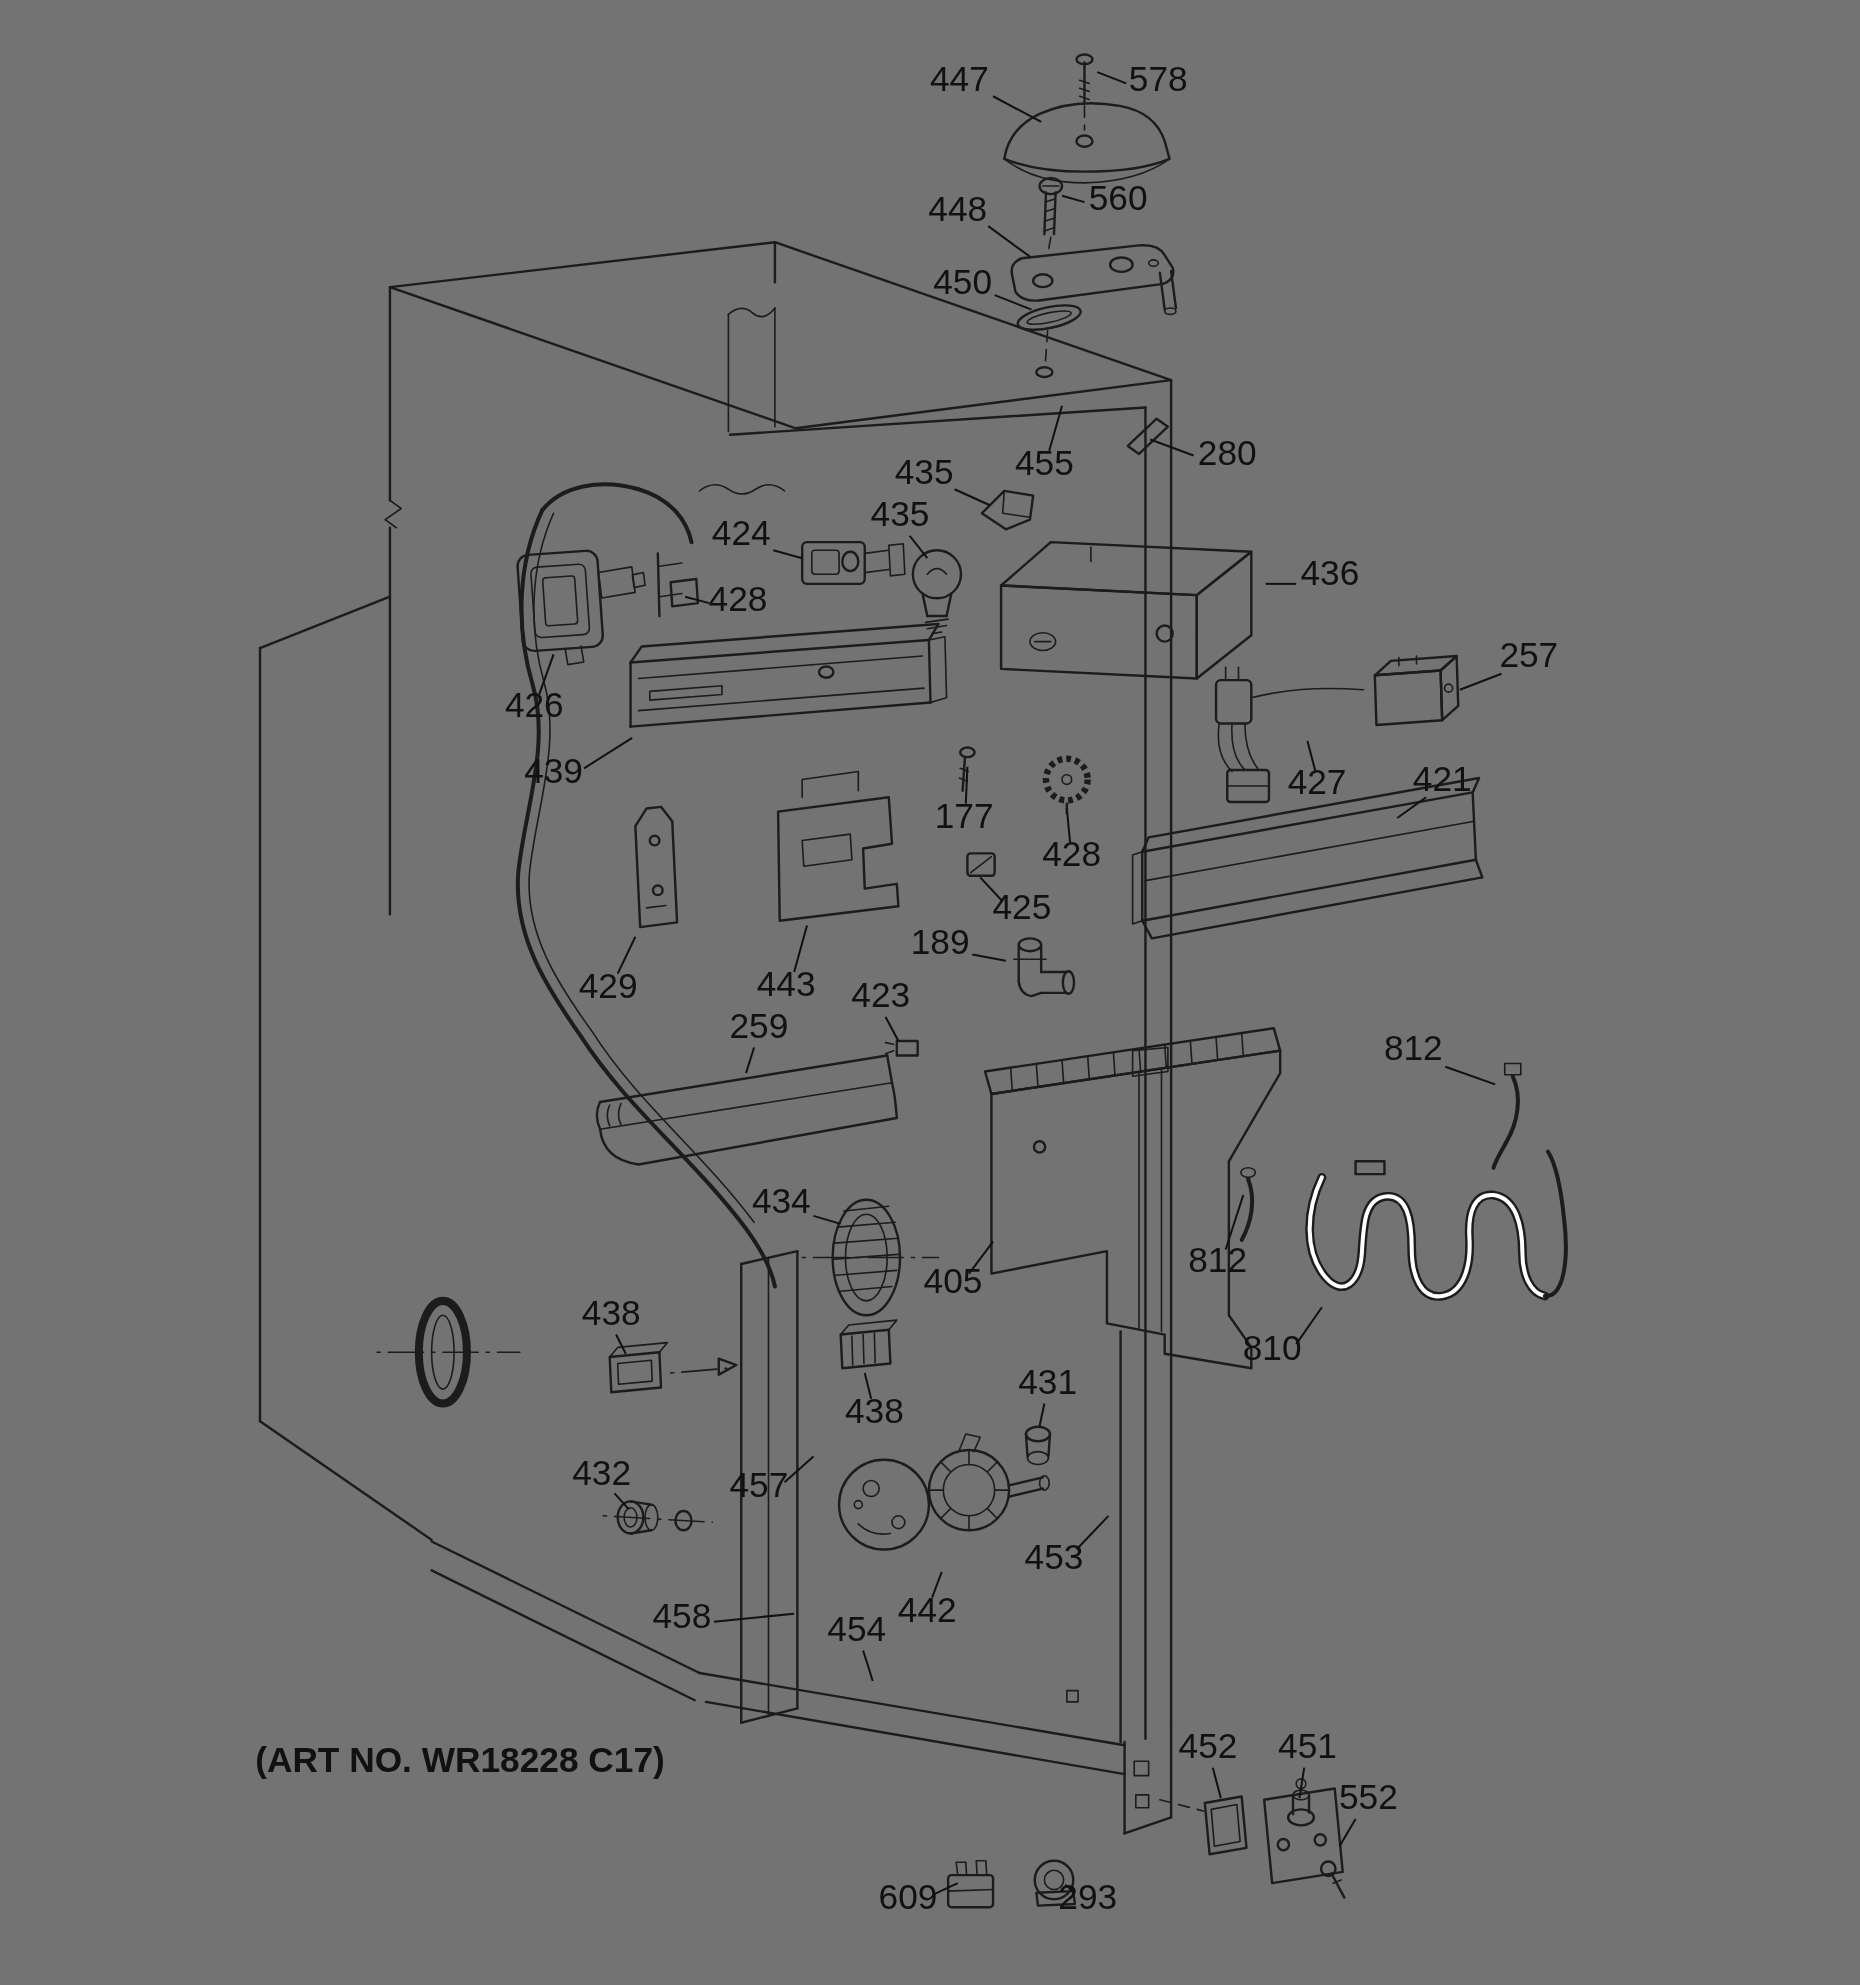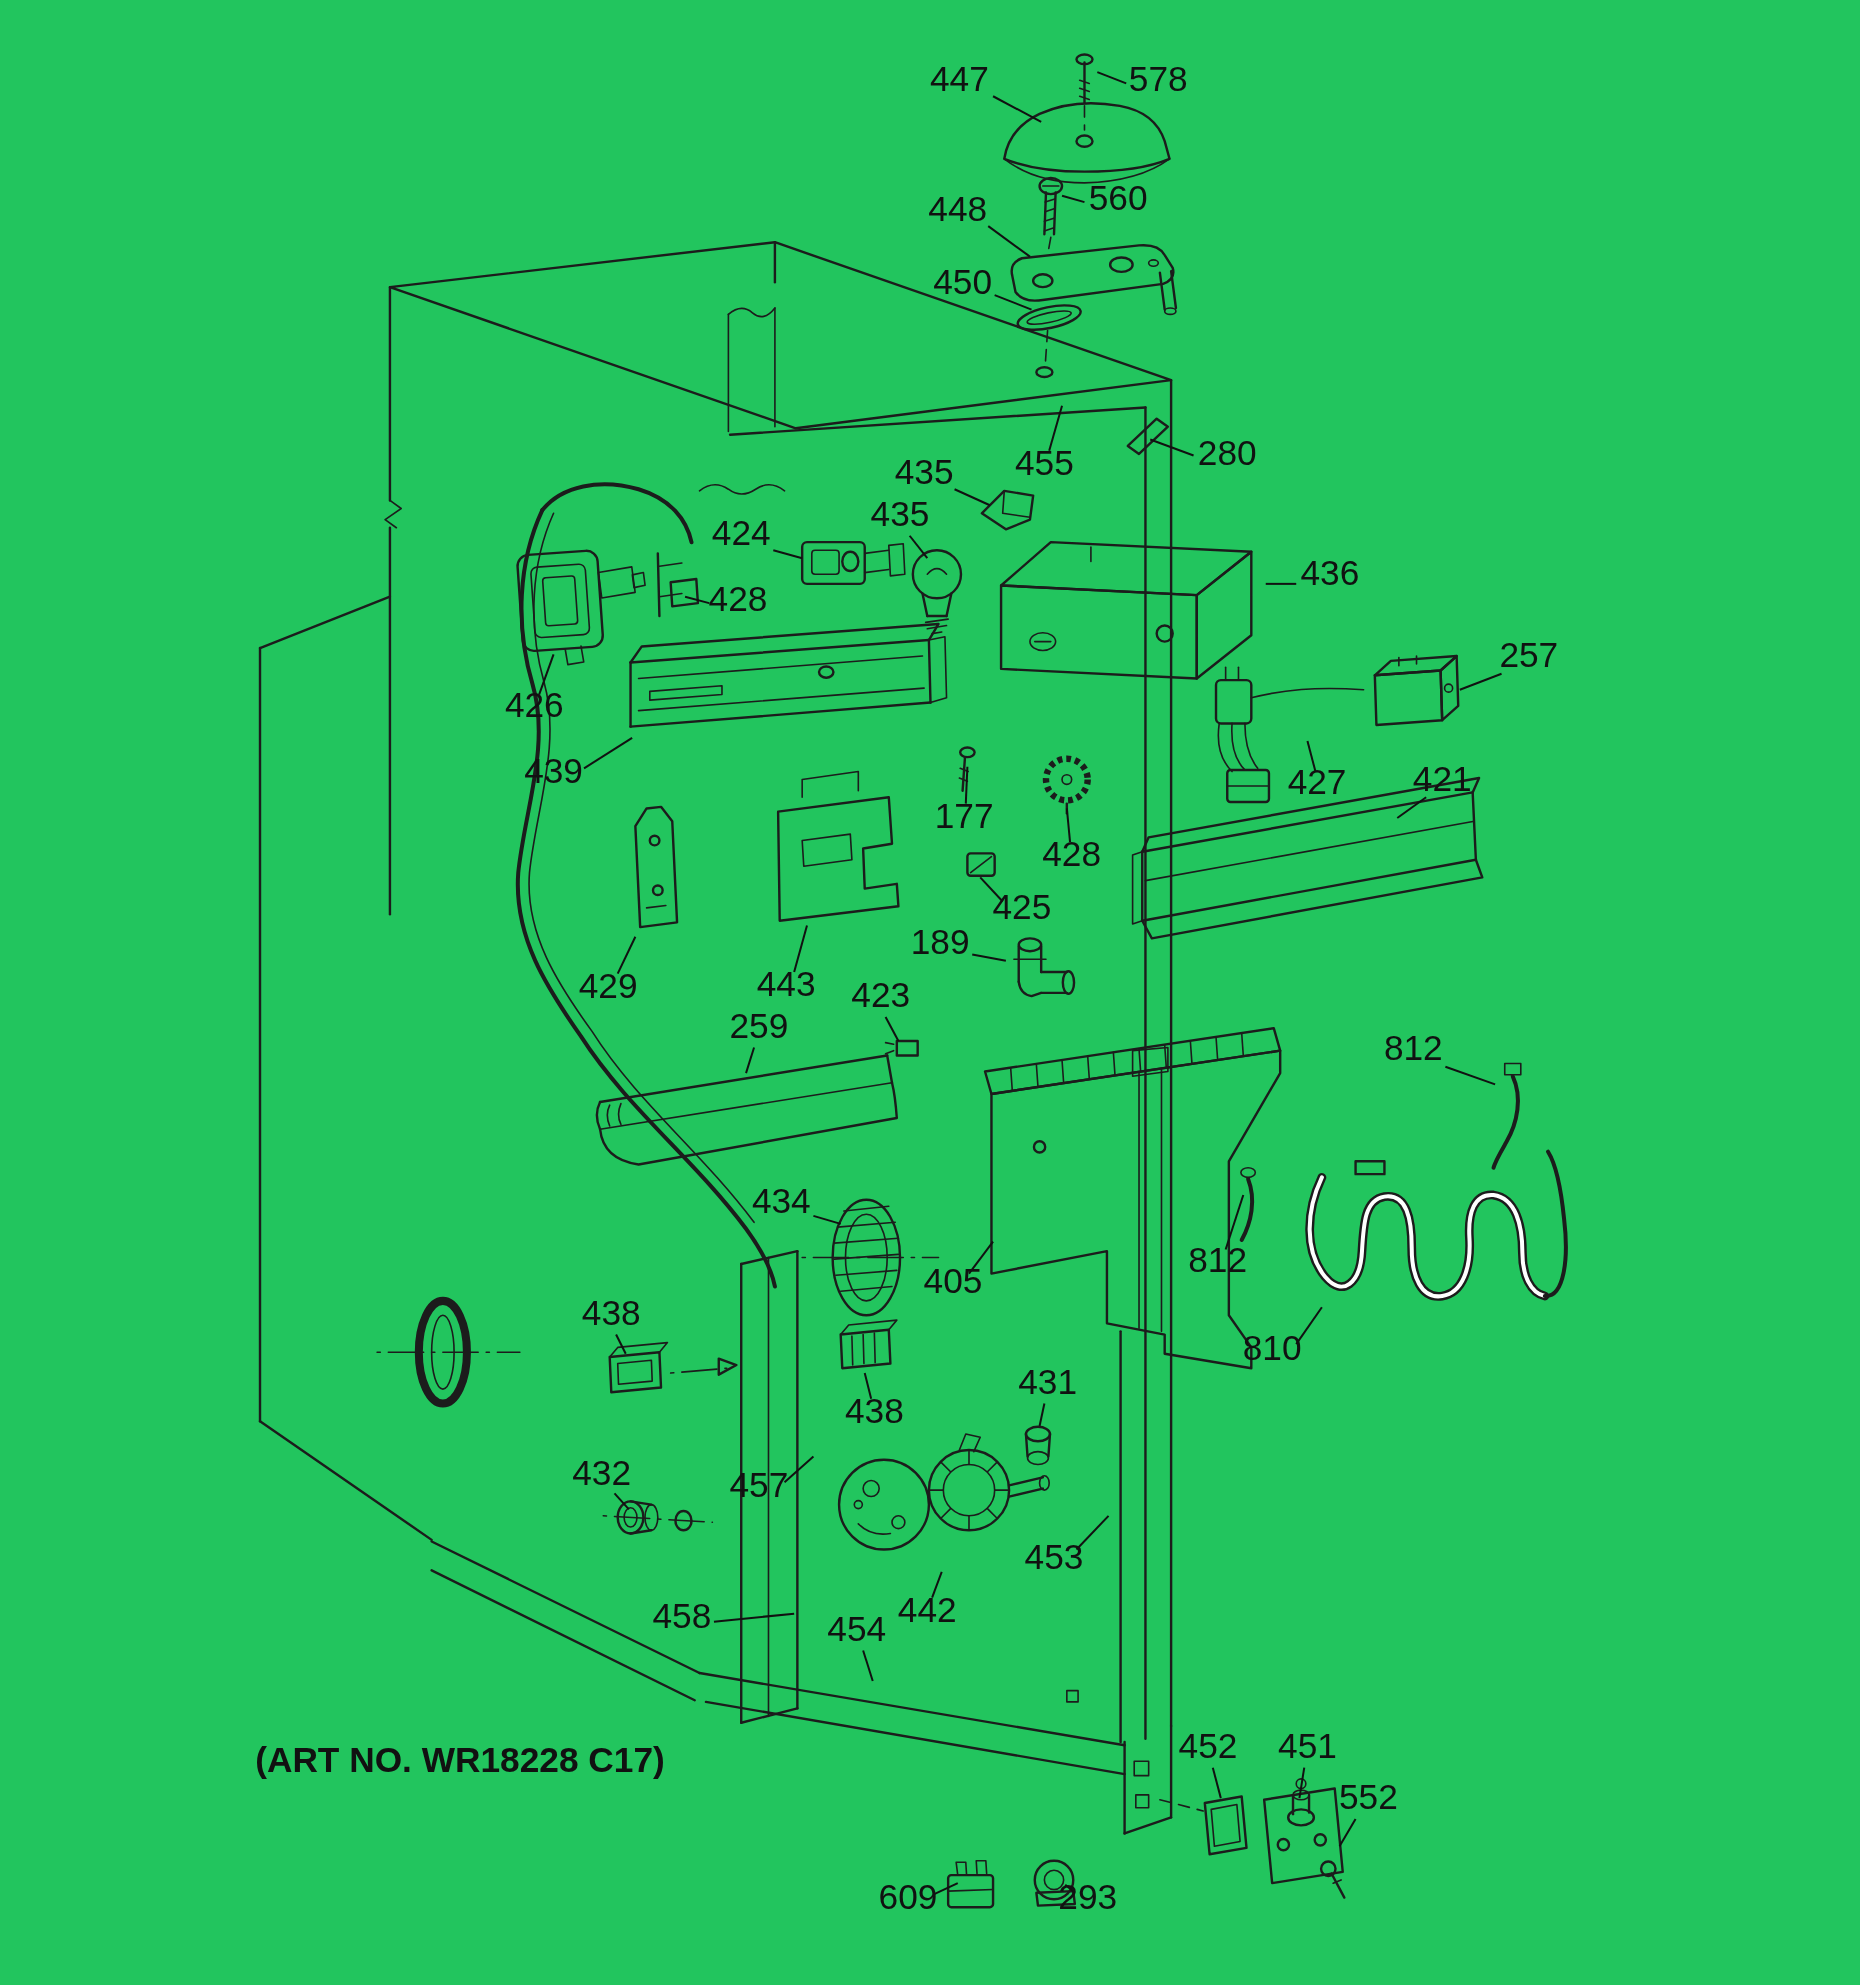--- a/index.html
+++ b/index.html
@@ -1,16 +1,16 @@
 <!DOCTYPE html>
 <html style="font-size:13px"><head>
 <meta charset="utf-8">
 <style>
   html,body{margin:0;padding:0;background:#ffffff;}
-  .stage{position:relative;width:1861px;height:1985px;background:#22c55e;overflow:hidden;}
+  .stage{position:relative;width:1861px;height:1985px;background:#737373;overflow:hidden;}
   svg{display:block;}
   .ln{fill:none;stroke:#1c1c1c;stroke-width:3;stroke-linecap:round;stroke-linejoin:round;}
   .thin{stroke-width:2;}
   .thick{stroke-width:5;}
   .dash{stroke-dasharray:14 10;}
   .dashdot{stroke-dasharray:4 10 44 10;}
   .tube-outer{fill:none;stroke:#1c1c1c;stroke-width:11;stroke-linecap:round;stroke-linejoin:round;}
   .tube-inner{fill:none;stroke:#ffffff;stroke-width:5;stroke-linecap:round;stroke-linejoin:round;}
   .callout{font-family:"Liberation Sans",sans-serif;font-size:44px;fill:#111111;text-anchor:middle;}
   .leader{stroke:#111111;stroke-width:2.5;}

